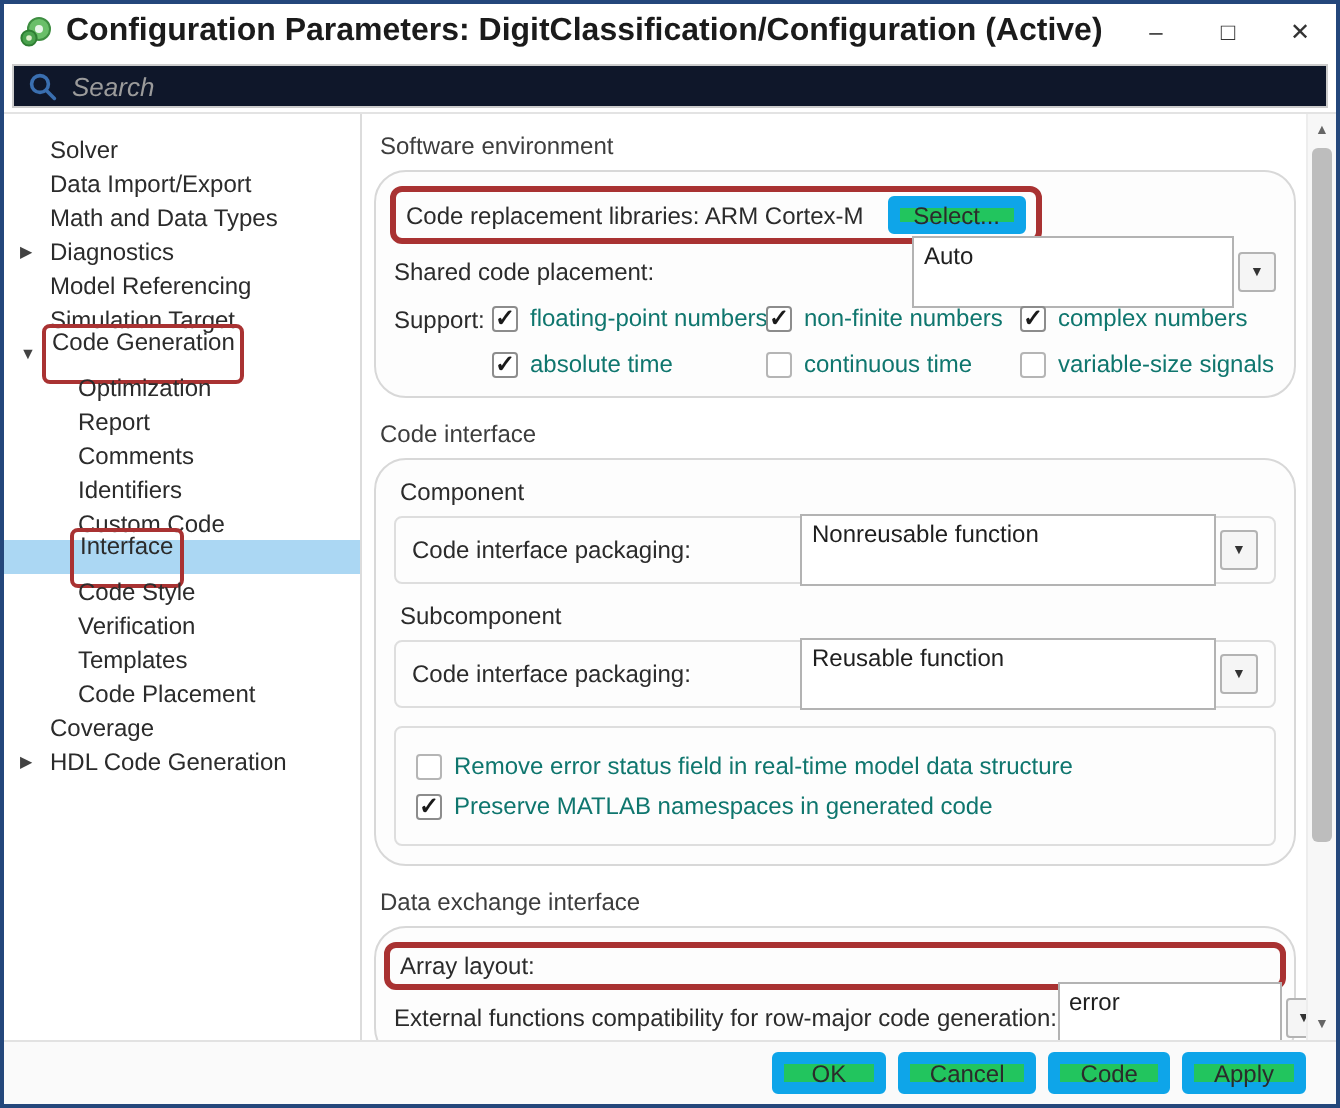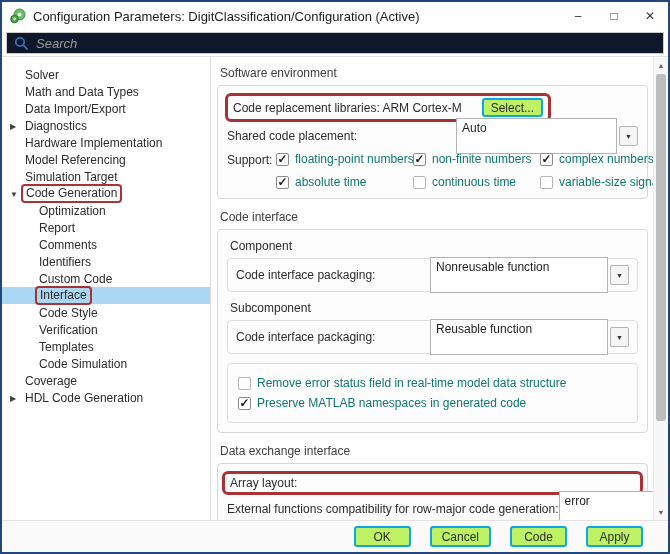--- a/index.html
+++ b/index.html
@@ -9,58 +9,58 @@
     --search-icon-blue:#3a6fb0;
   }
   *{box-sizing:border-box;}
   html,body{margin:0;padding:0;background:#e8e8e8;}
   body{font-family:"Liberation Sans", sans-serif;}
   .window{width:670px;height:554px;border:2px solid var(--window-border);background:#fff;
           display:flex;flex-direction:column;overflow:hidden;}
   
   .titlebar{flex:none;height:28px;display:flex;align-items:center;padding-left:8px;background:#fff;}
   .title-icon{width:16px;height:16px;margin-right:7px;flex:none;}
-  .title-text{flex:1;font-size:13px;color:#1b1b1b;white-space:nowrap;overflow:hidden;}
+  .title-text{flex:1;font-size:16px;color:#1b1b1b;white-space:nowrap;overflow:hidden;font-weight:bold;}
   .win-btn{width:36px;height:28px;display:flex;align-items:center;justify-content:center;
            font-size:12px;color:#333;cursor:default;}
   .win-btn.max{font-size:12px;}
   
   .search-row{flex:none;margin:2px 4px 2px 4px;height:22px;border:1px solid #cccccc;
               display:flex;align-items:center;padding:0 7px;background:#0f172a;}
   .search-icon{width:15px;height:15px;margin-right:7px;flex:none;}
   .search-placeholder{font-size:13px;font-style:italic;color:#9b9b9b;}
   
   .body{flex:1;display:flex;min-height:0;border-top:1px solid #e3e3e3;background:#fff;}
-  .sidebar{width:209px;flex:none;border-right:1px solid #dcdcdc;padding-top:9px;overflow:hidden;}
+  .sidebar{width:179px;flex:none;border-right:1px solid #dcdcdc;padding-top:9px;overflow:hidden;}
   .sidebar-row{height:17px;display:flex;align-items:center;position:relative;white-space:nowrap;}
   .sidebar-row.selected{background:var(--selection-blue);}
   .tree-arrow{position:absolute;left:8px;top:50%;transform:translateY(-50%);font-size:8px;color:#424242;width:12px;}
   .slabel{margin-left:23px;font-size:12px;color:#2b2b2b;}
   .sidebar-row.indent .slabel{margin-left:37px;}
-  .annot-label{border:2px solid var(--annotation-red);border-radius:4px;padding:0 3px 1px 3px;margin-left:19px !important;}
+  .annot-label{border:2px solid var(--annotation-red);border-radius:4px;padding:0 3px 12px 3px;margin-left:19px !important;}
   .sidebar-row.indent .annot-label{margin-left:33px !important;}
   
   .content{flex:1;min-width:0;padding:5px 5px 0 6px;overflow:hidden;}
   .heading{font-size:12px;color:#3d3d3d;margin:4px 0 5px 3px;}
-  .groupbox{border:1px solid #d8d8d8;border-radius:4px;background:#fdfdfd;padding:7px 9px;margin-bottom:11px;}
+  .groupbox{border:1px solid #d8d8d8;border-radius:16px;background:#fdfdfd;padding:7px 9px;margin-bottom:11px;}
   .row{display:flex;align-items:center;min-height:22px;margin:2px 0;}
   .lbl{font-size:12px;color:#2b2b2b;white-space:nowrap;}
   .spacer{flex:1;}
   .annot-row{border:3px solid var(--annotation-red);border-radius:6px;padding:2px 5px;margin:0 0 3px -2px;
              display:flex;align-items:center;}
   .annot-row.full{margin:0 -5px 3px -5px;}
   
   .combo{display:flex;align-items:center;height:20px;flex:none;}
   .combo-field{border:1px solid #b3b3b3;background:#fff;height:36px;padding:2px 5px;font-size:12px;
                color:#1f1f1f;white-space:nowrap;overflow:hidden;flex:1;}
   .combo-btn{width:19px;height:20px;border:1px solid #b3b3b3;border-radius:2px;background:#f5f5f5;
              margin-left:2px;flex:none;display:flex;align-items:center;justify-content:center;
              font-size:7px;color:#333;}
   
-  .btn{border:2px solid #0ea5e9;background:#bef264;border-radius:3px;height:21px;min-width:57px;
+  .btn{border:6px solid #0ea5e9;background:#22c55e;border-radius:3px;height:21px;min-width:57px;
        padding:0 10px;font-size:12px;color:#2b2b2b;display:inline-flex;align-items:center;justify-content:center;}
   .btn.small{height:19px;min-width:50px;padding:0 7px;}
   
   .cb-item{display:inline-flex;align-items:center;}
   .checkbox{width:13px;height:13px;border:1px solid #b5b5b5;border-radius:2px;background:#fff;flex:none;
             display:inline-flex;align-items:center;justify-content:center;font-size:12px;font-weight:bold;
             color:#1a1a1a;line-height:1;margin-right:6px;}
   .checkbox.checked{border-color:#8c8c8c;}
   .cb-label{font-size:12px;color:#0f766e;white-space:nowrap;}
   
@@ -76,22 +76,22 @@
   .packaging-row .combo{flex:1;padding-left:48px;}
   .option-row-wrap .cb-item{display:flex;margin:6px 2px;}
   
   .scrollbar{width:15px;flex:none;position:relative;background:#f7f7f7;border-left:1px solid #ededed;}
   .scroll-arrow{position:absolute;left:0;right:0;height:14px;display:flex;align-items:center;justify-content:center;
                 font-size:7px;color:#666;}
   .scroll-arrow.up{top:1px;}
   .scroll-arrow.down{bottom:1px;}
   .scroll-thumb{position:absolute;left:2px;right:2px;top:17px;height:347px;background:#bdbdbd;border-radius:3px;}
   
-  .footer{flex:none;height:32px;display:flex;align-items:center;justify-content:flex-end;gap:19px;
-          padding-right:25px;background:#fafafa;border-top:1px solid #e2e2e2;}
+  .footer{flex:none;height:32px;display:flex;align-items:center;justify-content:flex-end;gap:6px;
+          padding-right:15px;background:#fafafa;border-top:1px solid #e2e2e2;}
 </style>
 </head>
 <body>
 
 <div class="window">
 
   <div class="titlebar">
     <svg class="title-icon" viewBox="0 0 16 16">
       <circle cx="9.5" cy="6.5" r="5.5" fill="#6abf69" stroke="#3e8e41" stroke-width="1"></circle>
       <circle cx="9.5" cy="6.5" r="2" fill="#e8f5e9"></circle>
@@ -112,33 +112,30 @@
     <span class="search-placeholder">Search</span>
   </div>
 
   <div class="body">
 
     <div class="sidebar">
         <div class="sidebar-row">
           <span class="slabel">Solver</span>
         </div>
         <div class="sidebar-row">
+          <span class="slabel">Data Import/Export</span>
+        </div>
+        <div class="sidebar-row">
           <span class="slabel">Math and Data Types</span>
-        </div>
-        <div class="sidebar-row">
-          <span class="slabel">Data Import/Export</span>
         </div>
         <div class="sidebar-row">
           <span class="tree-arrow">▶</span>
           <span class="slabel">Diagnostics</span>
         </div>
         <div class="sidebar-row">
-          <span class="slabel">Hardware Implementation</span>
-        </div>
-        <div class="sidebar-row">
           <span class="slabel">Model Referencing</span>
         </div>
         <div class="sidebar-row">
           <span class="slabel">Simulation Target</span>
         </div>
         <div class="sidebar-row">
           <span class="tree-arrow">▼</span>
           <span class="slabel annot-label">Code Generation</span>
         </div>
         <div class="sidebar-row indent">
@@ -162,21 +159,21 @@
         <div class="sidebar-row indent">
           <span class="slabel">Code Style</span>
         </div>
         <div class="sidebar-row indent">
           <span class="slabel">Verification</span>
         </div>
         <div class="sidebar-row indent">
           <span class="slabel">Templates</span>
         </div>
         <div class="sidebar-row indent">
-          <span class="slabel">Code Simulation</span>
+          <span class="slabel">Code Placement</span>
         </div>
         <div class="sidebar-row">
           <span class="slabel">Coverage</span>
         </div>
         <div class="sidebar-row">
           <span class="tree-arrow">▶</span>
           <span class="slabel">HDL Code Generation</span>
         </div>
       </div>
 

